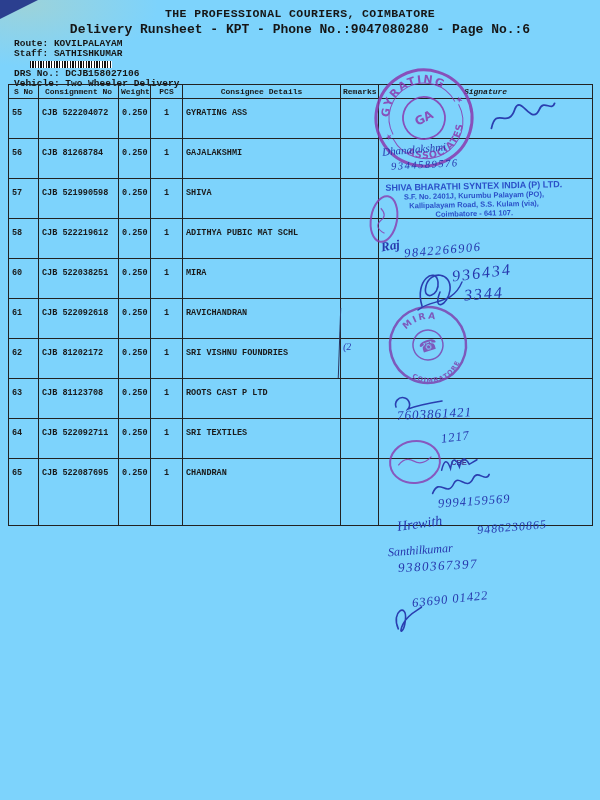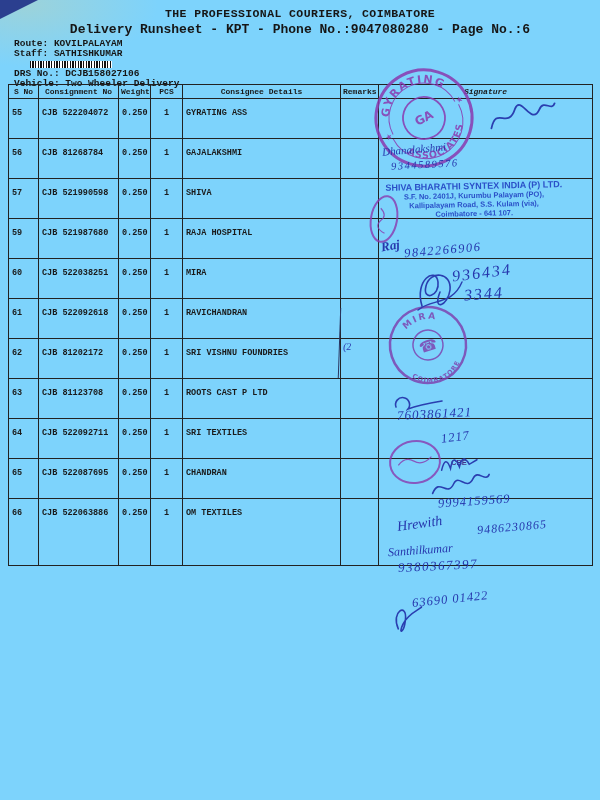--- a/index.html
+++ b/index.html
@@ -138,30 +138,30 @@
     <tr>
       <td>57</td>
       <td>CJB 521990598</td>
       <td>0.250</td>
       <td class="col-pcs">1</td>
       <td>SHIVA</td>
       <td></td>
       <td></td>
     </tr>
 
-
-    <tr>
-      <td>59</td>
-      <td>CJB 521987680</td>
-      <td>0.250</td>
-      <td class="col-pcs">1</td>
-      <td>RAJA HOSPITAL</td>
-      <td></td>
-      <td></td>
-    </tr>
+    <tr>
+      <td>58</td>
+      <td>CJB 522219612</td>
+      <td>0.250</td>
+      <td class="col-pcs">1</td>
+      <td>ADITHYA PUBIC MAT SCHL</td>
+      <td></td>
+      <td></td>
+    </tr>
+
 
     <tr>
       <td>60</td>
       <td>CJB 522038251</td>
       <td>0.250</td>
       <td class="col-pcs">1</td>
       <td>MIRA</td>
       <td></td>
       <td></td>
     </tr>
@@ -209,29 +209,20 @@
     <tr>
       <td>65</td>
       <td>CJB 522087695</td>
       <td>0.250</td>
       <td class="col-pcs">1</td>
       <td>CHANDRAN</td>
       <td></td>
       <td></td>
     </tr>
 
-    <tr>
-      <td>66</td>
-      <td>CJB 522063886</td>
-      <td>0.250</td>
-      <td class="col-pcs">1</td>
-      <td>OM TEXTILES</td>
-      <td></td>
-      <td></td>
-    </tr>
 
   </tbody>
   </table>
 
   <svg class="o stamp-svg gyrating-stamp" width="104" height="104" viewBox="0 0 104 104">
     <circle cx="52" cy="52" r="48" stroke-width="3"></circle>
     <circle cx="52" cy="52" r="21" stroke-width="1.8"></circle>
     <path id="ga-top" class="ring" d="M 17,52 A 35,35 0 0 1 87,52" stroke="none"></path>
     <path id="ga-bot" class="ring" d="M 15,56 A 37,37 0 0 0 89,56" stroke="none"></path>
     <text font-size="11" font-weight="bold" letter-spacing="1.5"><textPath href="#ga-top" startOffset="50%" text-anchor="middle">GYRATING</textPath></text>

